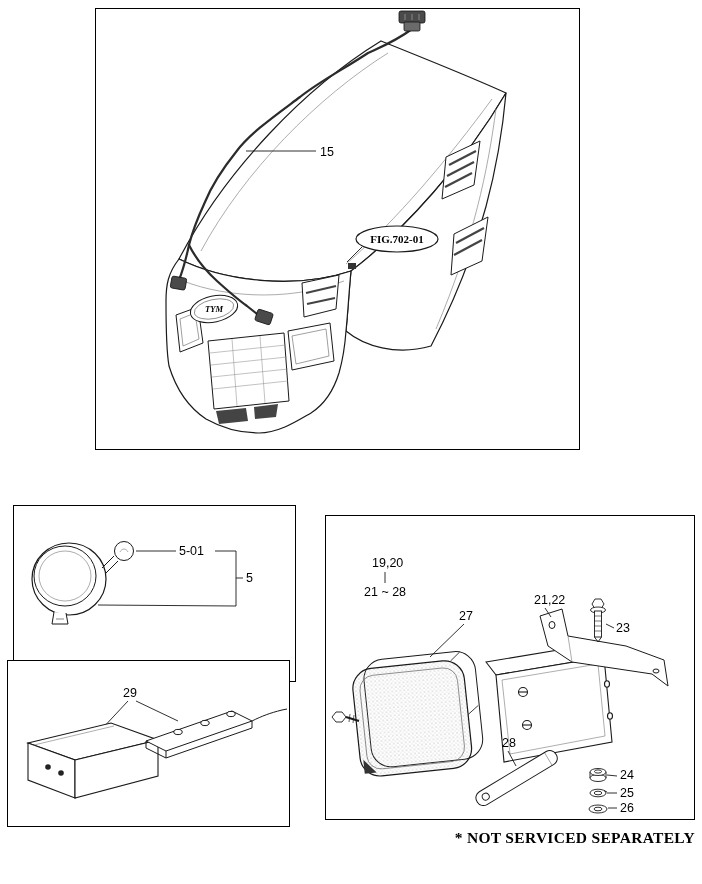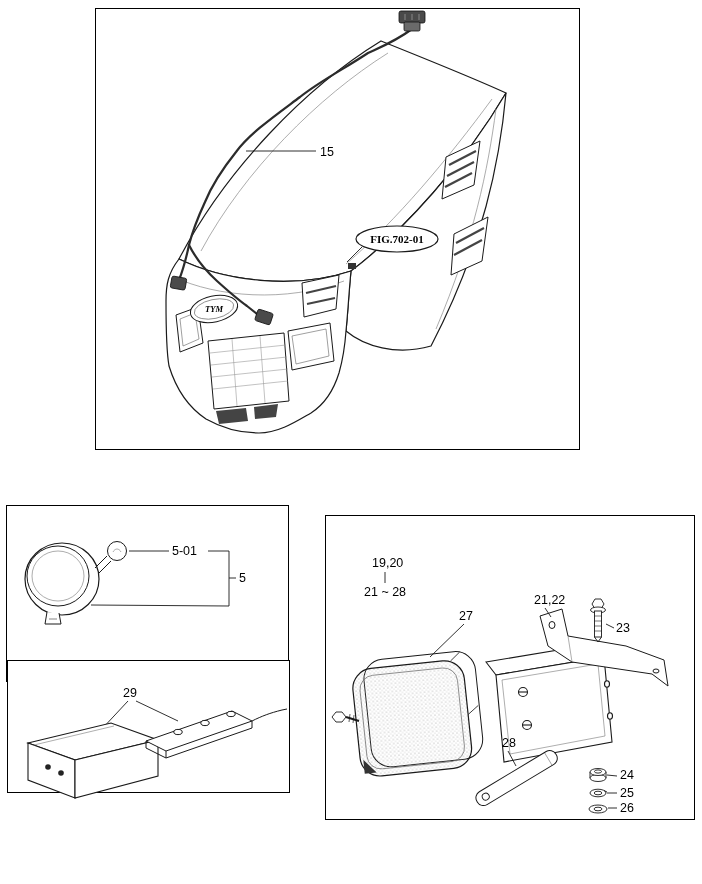--- a/index.html
+++ b/index.html
@@ -1,21 +1,21 @@
 <!DOCTYPE html>
 <html><head>
 <meta charset="utf-8">
 <style>
   html,body{margin:0;padding:0;background:#fff;}
   #page{position:relative;width:702px;height:884px;background:#fff;overflow:hidden;
         font-family:"Liberation Sans",sans-serif;}
   .panel{position:absolute;border:1px solid #000;background:#fff;box-sizing:border-box;}
   #panel-hood{left:95px;top:8px;width:485px;height:442px;}
-  #panel-headlamp{left:6px;top:505px;width:283px;height:177px;}
-  #panel-plate-lamp{left:7px;top:660px;width:283px;height:133px;}
+  #panel-headlamp{left:13px;top:505px;width:283px;height:177px;}
+  #panel-plate-lamp{left:7px;top:660px;width:283px;height:167px;}
   #panel-tail-lamp{left:325px;top:515px;width:370px;height:305px;text-align:right;}
   svg{display:block;}
   svg text{font-family:"Liberation Sans",sans-serif;fill:#000;font-size:12.5px;}
   svg text.fig-ref{font-family:"Liberation Serif",serif;font-weight:bold;font-size:11px;}
   svg text.logo{font-family:"Liberation Serif",serif;font-weight:bold;font-style:italic;font-size:8.5px;}
   #footnote{position:absolute;top:829px;right:7px;font-family:"Liberation Serif",serif;
             font-weight:bold;font-size:15.5px;color:#000;letter-spacing:.3px;}
 </style>
 </head>
 <body>
@@ -278,14 +278,15 @@
         <line x1="281" y1="259" x2="291" y2="260" stroke="#1a1a1a" stroke-width="0.9"></line>
         <text x="294" y="263">24</text>
         <line x1="281" y1="277" x2="291" y2="277" stroke="#1a1a1a" stroke-width="0.9"></line>
         <text x="294" y="281">25</text>
         <line x1="282" y1="292" x2="291" y2="292" stroke="#1a1a1a" stroke-width="0.9"></line>
         <text x="294" y="296">26</text>
       </g>
     </svg>
   </div>
 
+  <div id="footnote">* NOT SERVICED SEPARATELY</div>
 
 </div>
 
 </body></html>

